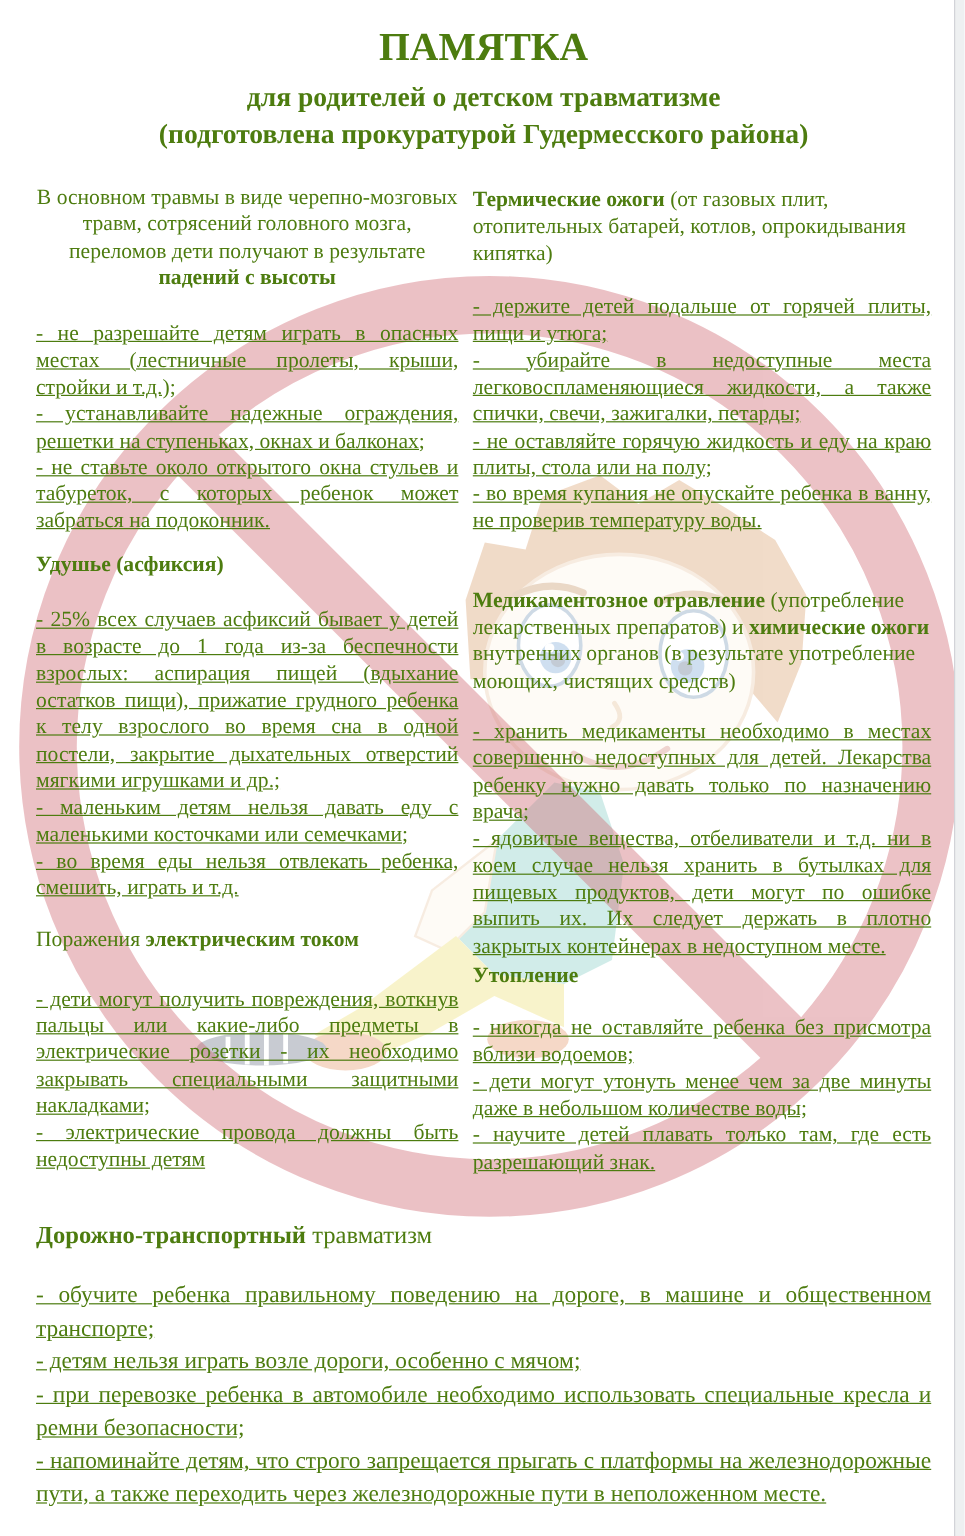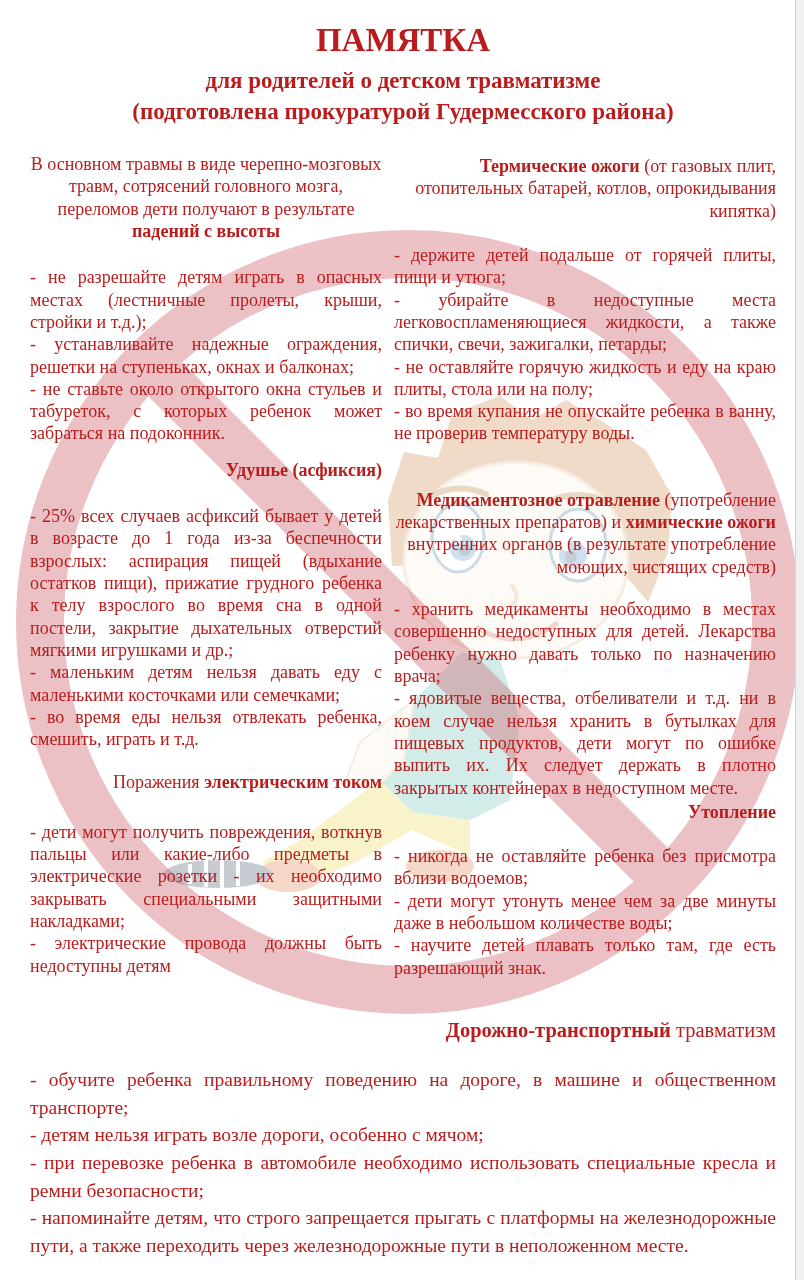--- a/index.html
+++ b/index.html
@@ -1,38 +1,38 @@
 <!DOCTYPE html>
 <html><head>
 <meta charset="utf-8">
 <style>
   html,body { margin:0; padding:0; background:#ffffff; }
   .page {
     position:relative; width:804px; height:1280px; background:#ffffff;
-    overflow:hidden; font-family:"Liberation Serif", serif; color:#b91c1c;
+    overflow:hidden; font-family:"Liberation Serif", serif; color:#4d7c0f;
   }
   .edge-right {
     position:absolute; top:0; right:0; width:8px; height:100%;
     background:#eef0f1; border-left:1px solid #d2d3d8;
   }
   .watermark { position:absolute; left:0; top:0; pointer-events:none; }
   .content { position:relative; padding:12px 28px 0 30px; }
 
   .title { text-align:center; font-weight:bold; font-size:33px; margin:10px 0 8px; line-height:1.1; }
   .subtitle { text-align:center; font-weight:bold; font-size:23px; margin:0; line-height:1.32; }
 
   .cols { display:flex; gap:12px; margin-top:26px; height:862px; align-items:flex-start; }
   .col { font-size:18px; line-height:1.24; }
   .col-left  { width:352px; flex:none; }
   .col-right { flex:1; }
 
   .intro { text-align:center; margin:0 0 24px 0; }
-  .sec-heading { text-align:right; margin:14px 0 24px 0; }
+  .sec-heading { text-align:left; margin:14px 0 24px 0; }
   .sec-heading b, .intro b { font-weight:bold; }
-  .item { text-align:justify; margin:0; }
+  .item { text-align:justify; margin:0;text-decoration:underline; }
 
   .col-left  .section:nth-child(3) .sec-heading { margin:20px 0 28px 0; }
   .col-right .section:nth-child(1) .sec-heading { margin:2px 0 22px 0; }
   .col-right .section:nth-child(2) { margin-top:44px; }
   .col-right .section:nth-child(2) .sec-heading { margin:18px 0 20px 0; }
   .col-right .section:nth-child(3) .sec-heading { margin:2px 0 22px 0; }
 
   .bottom { margin-top:0; }
   .bottom .sec-heading { font-size:20.5px; margin:4px 0 24px 0; }
   .bottom .item { font-size:19.5px; line-height:1.42; text-align:justify; }

